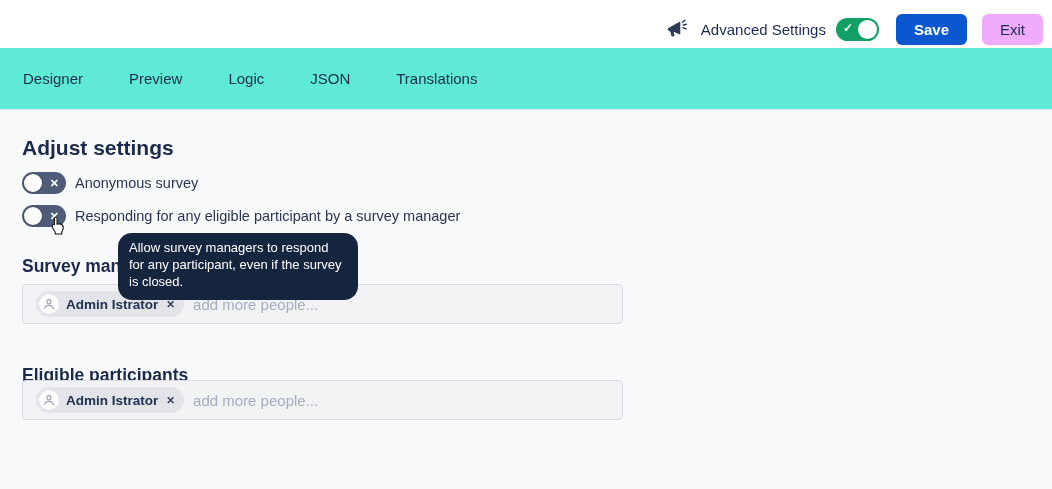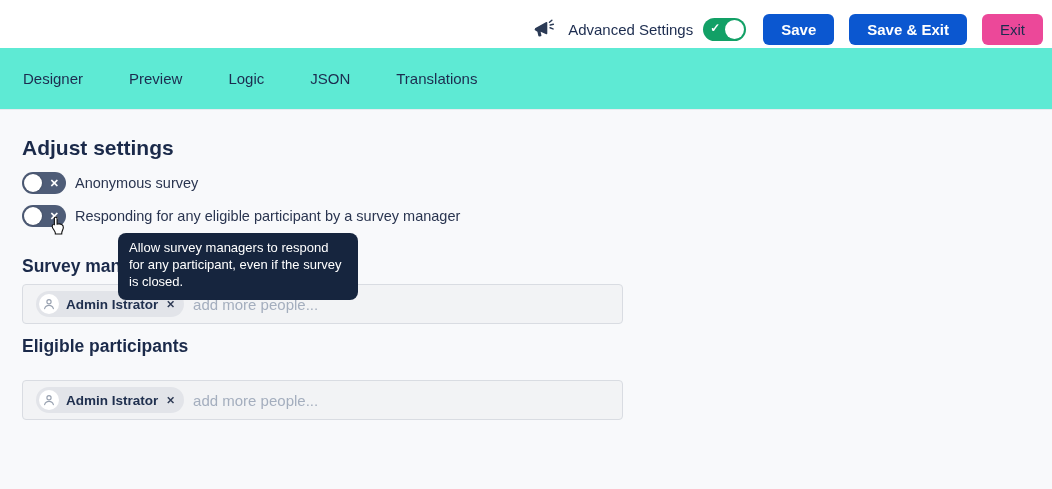--- a/index.html
+++ b/index.html
@@ -20,21 +20,21 @@
     padding-right:9px;
   }
   .megaphone{ display:flex; align-items:center; margin-right:13px; }
   .adv-label{ font-size:15px; font-weight:500; color:#1c2c4f; margin-right:10px; }
   .switch{ width:43px; height:23px; border-radius:12px; position:relative; cursor:pointer; }
   .switch.on{ background:#12a066; }
   .switch.on .knob{ position:absolute; right:2px; top:2px; width:19px; height:19px; background:#fff; border-radius:50%; }
   .switch.on .mark{ position:absolute; left:7px; top:3px; color:#fff; font-size:12px; font-weight:700; }
   .btn{ border:none; border-radius:6px; font-family:"Liberation Sans",sans-serif; font-size:15px; padding:6px 18px; height:31px; cursor:pointer; }
   .btn.primary{ background:#0b57d0; color:#ffffff; font-weight:700; }
-  .btn.light{ background:#ec4899; color:#1c2c4f; font-weight:500; }
+  .btn.light{ background:#f0abfc; color:#1c2c4f; font-weight:500; }
   .topbar .btn{ margin-left:15px; }
   .topbar .btn:first-of-type{ margin-left:17px; }
 
   
   .tabbar{
     position:absolute; top:48px; left:0; width:1052px; height:62px;
     background:#5eead4; border-bottom:1px solid #e9ebef;
     display:flex; align-items:stretch;
   }
   .tab{
@@ -54,27 +54,27 @@
   .toggle-row.r2{ top:95px; }
   .pswitch{ width:44px; height:22px; border-radius:11px; background:#4e5c77; position:relative; cursor:pointer; flex:0 0 auto; }
   .pswitch .knob{ position:absolute; left:2px; top:2px; width:18px; height:18px; background:#fff; border-radius:50%; box-shadow:0 0 2px rgba(0,0,0,.3); }
   .pswitch .x{ position:absolute; right:7px; top:4px; color:#fff; font-size:11px; font-weight:700; line-height:14px; }
   .toggle-label{ font-size:14.5px; color:#2a3550; }
 
   .cursor{ position:absolute; left:49px; top:105px; z-index:6; }
 
   .tooltip{
     position:absolute; left:118px; top:123px; width:240px; z-index:5;
-    background:#16253e; color:#ffffff; border-radius:8px;
+    background:#16253e; color:#ffffff; border-radius:14px;
     padding:7px 11px 9px 11px; font-size:13px; line-height:1.3;
   }
 
   .h2{ position:absolute; left:22px; font-size:17.5px; font-weight:700; color:#1b2a4a; }
   .h2.s1{ top:146px; }
-  .h2.s2{ top:226px; }
+  .h2.s2{ top:255px; }
 
   .people-box{
     position:absolute; left:22px; width:601px; height:40px;
     background:#f2f3f5; border:1px solid #d9dce2; border-radius:4px;
     display:flex; align-items:center; padding-left:13px; gap:9px;
   }
   .people-box.b1{ top:174px; }
   .people-box.b2{ top:270px; }
   .chip{
     display:inline-flex; align-items:center; gap:7px;
@@ -99,21 +99,20 @@
       <path d="M2.2 10.2 L14.5 3.4 c.5-.3 1.1.1 1.1.7 v11.8 c0 .6-.6 1-1.1.7 L8.3 13.8 l.9 3.9 c.1.5-.2 1-.7 1.1 l-1.6.3 c-.5.1-1-.2-1.1-.7 l-1-4.6 -2.6-1.4 c-.6-.3-.6-1.2 0-1.5 Z" fill="#2b3a55"></path>
       <path d="M18 3.6 L20.6 1.4 M18.8 6.6 L22.2 5.8 M18.6 9.6 L21.8 10.8" stroke="#2b3a55" stroke-width="1.6" stroke-linecap="round" fill="none"></path>
     </svg>
   </span>
   <span class="adv-label">Advanced Settings</span>
   <span class="switch on">
     <span class="mark">✓</span>
     <span class="knob"></span>
   </span>
   <button class="btn primary">Save</button>
-  <button class="btn primary">Save &amp; Exit</button>
   <button class="btn light">Exit</button>
 </div>
 
 <div class="tabbar">
   <div class="tab">Designer</div>
   <div class="tab">Preview</div>
   <div class="tab">Logic</div>
   <div class="tab">JSON</div>
   <div class="tab">Translations</div>
 </div>

